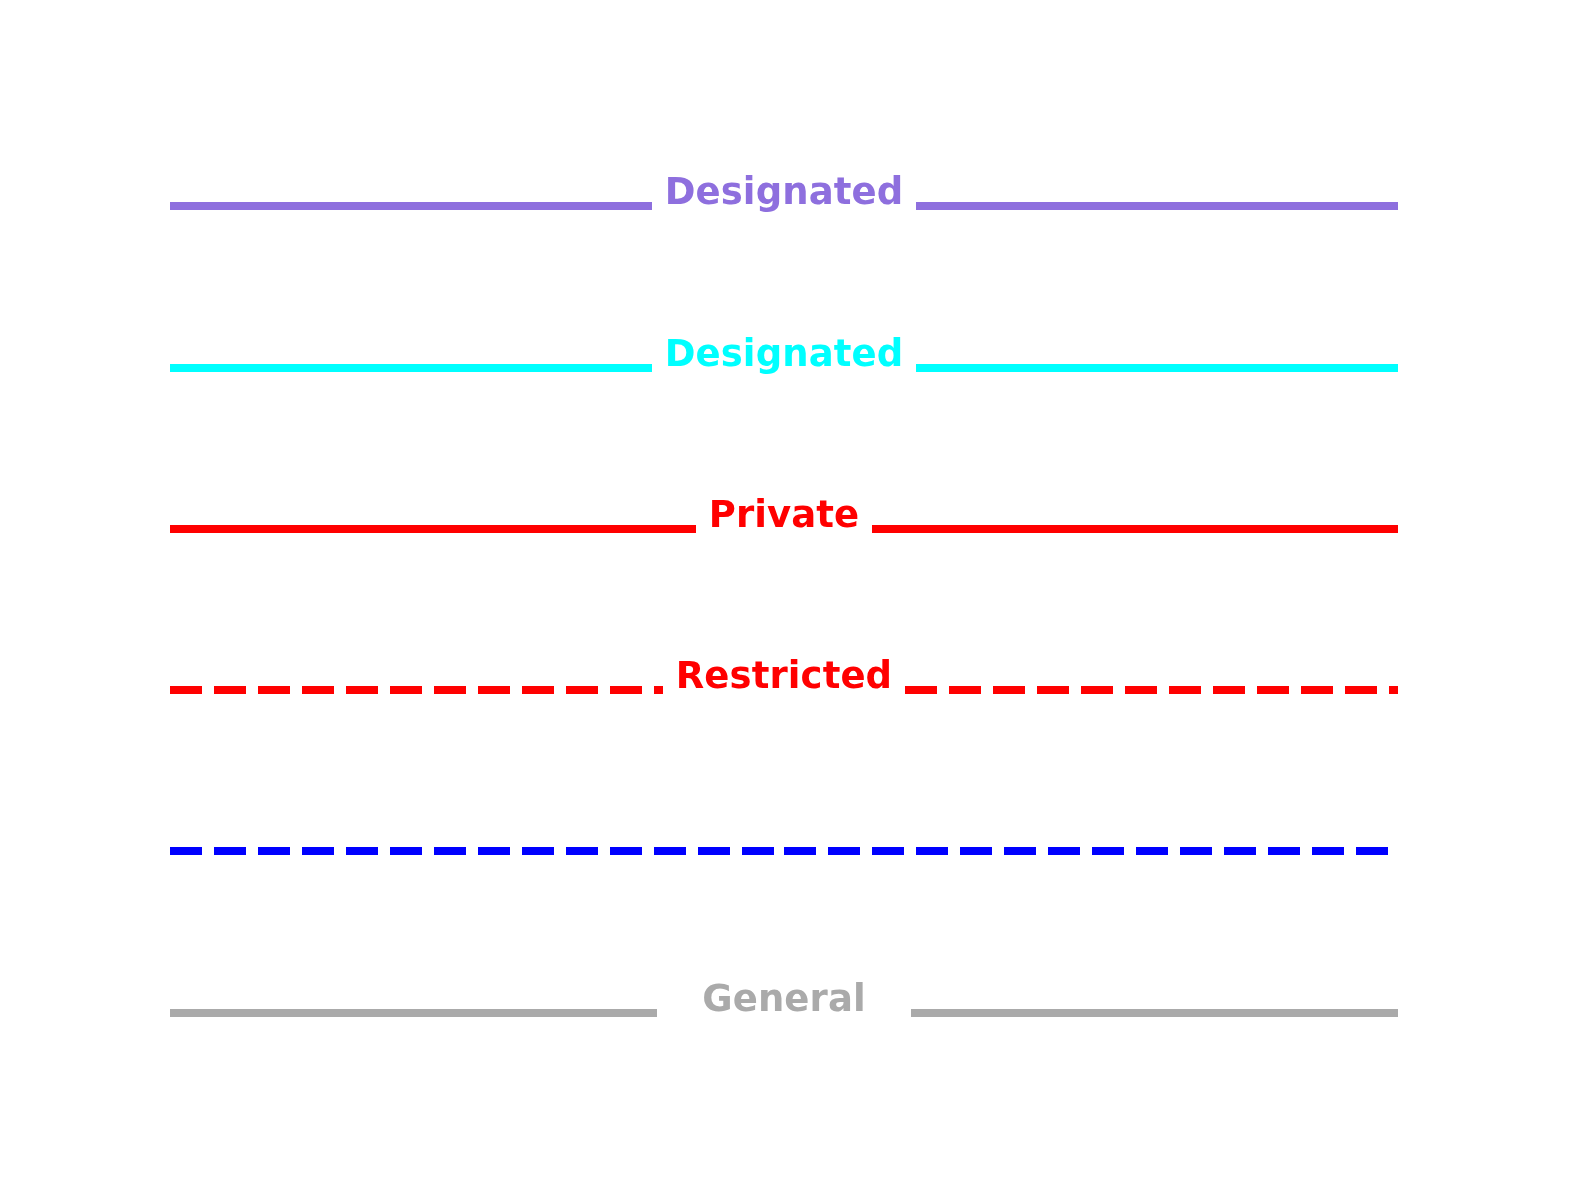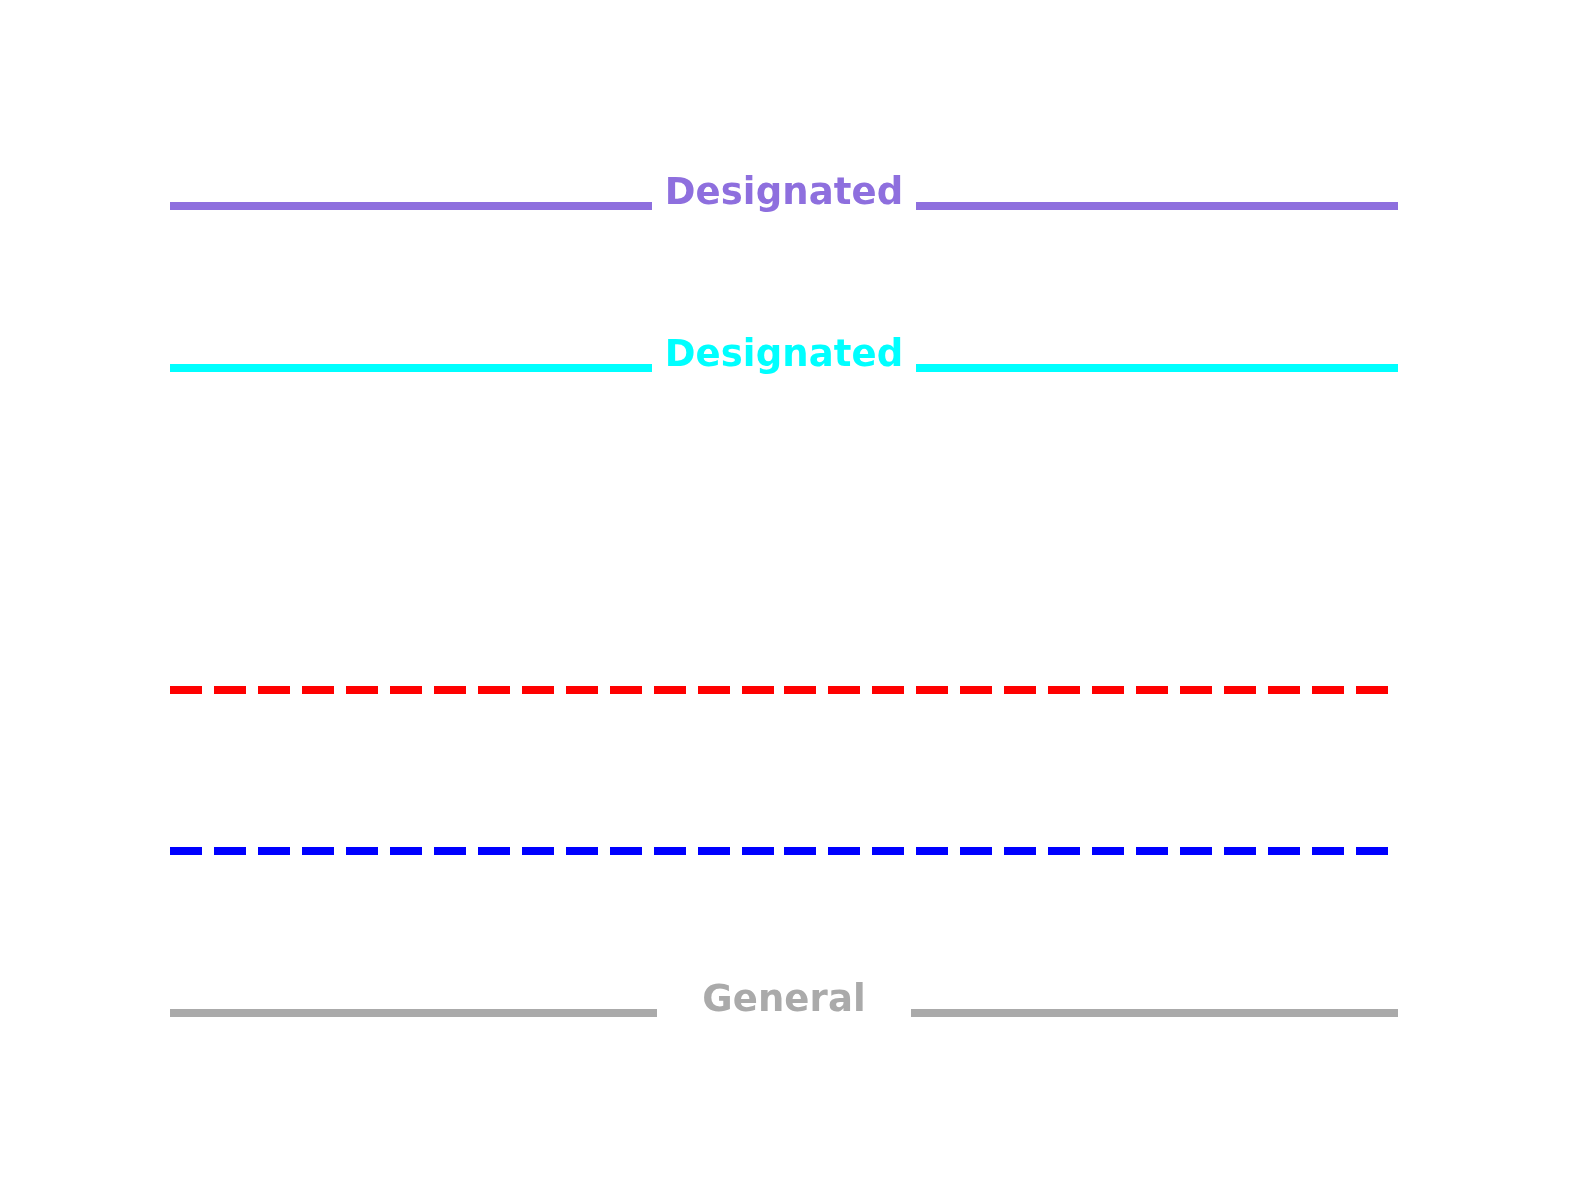--- a/index.html
+++ b/index.html
@@ -80,23 +80,29 @@
     <span class="legend-label">Designated</span>
     <span class="legend-line solid"></span>
   </div>
 
   <div class="legend-row" style="top:342px; color:#00FFFF;">
     <span class="legend-line solid"></span>
     <span class="legend-label">Designated</span>
     <span class="legend-line solid"></span>
   </div>
 
+  <div class="legend-row" style="top:503px; color:#FF0000;">
+    <span class="legend-line solid"></span>
+    <span class="legend-label">Private</span>
+    <span class="legend-line solid"></span>
+  </div>
 
   <div class="legend-row" style="top:664px; color:#FF0000;">
     <span class="legend-line dashed"></span>
+    <span class="legend-label">Restricted</span>
     <span class="legend-line dashed right-seg"></span>
   </div>
 
   <div class="legend-row" style="top:825px; color:#0000FF;">
     <span class="legend-line dashed"></span>
     <span class="legend-line dashed right-seg"></span>
   </div>
 
   <div class="legend-row" style="top:987px; color:#AAAAAA;gap:32px;">
     <span class="legend-line solid"></span>

